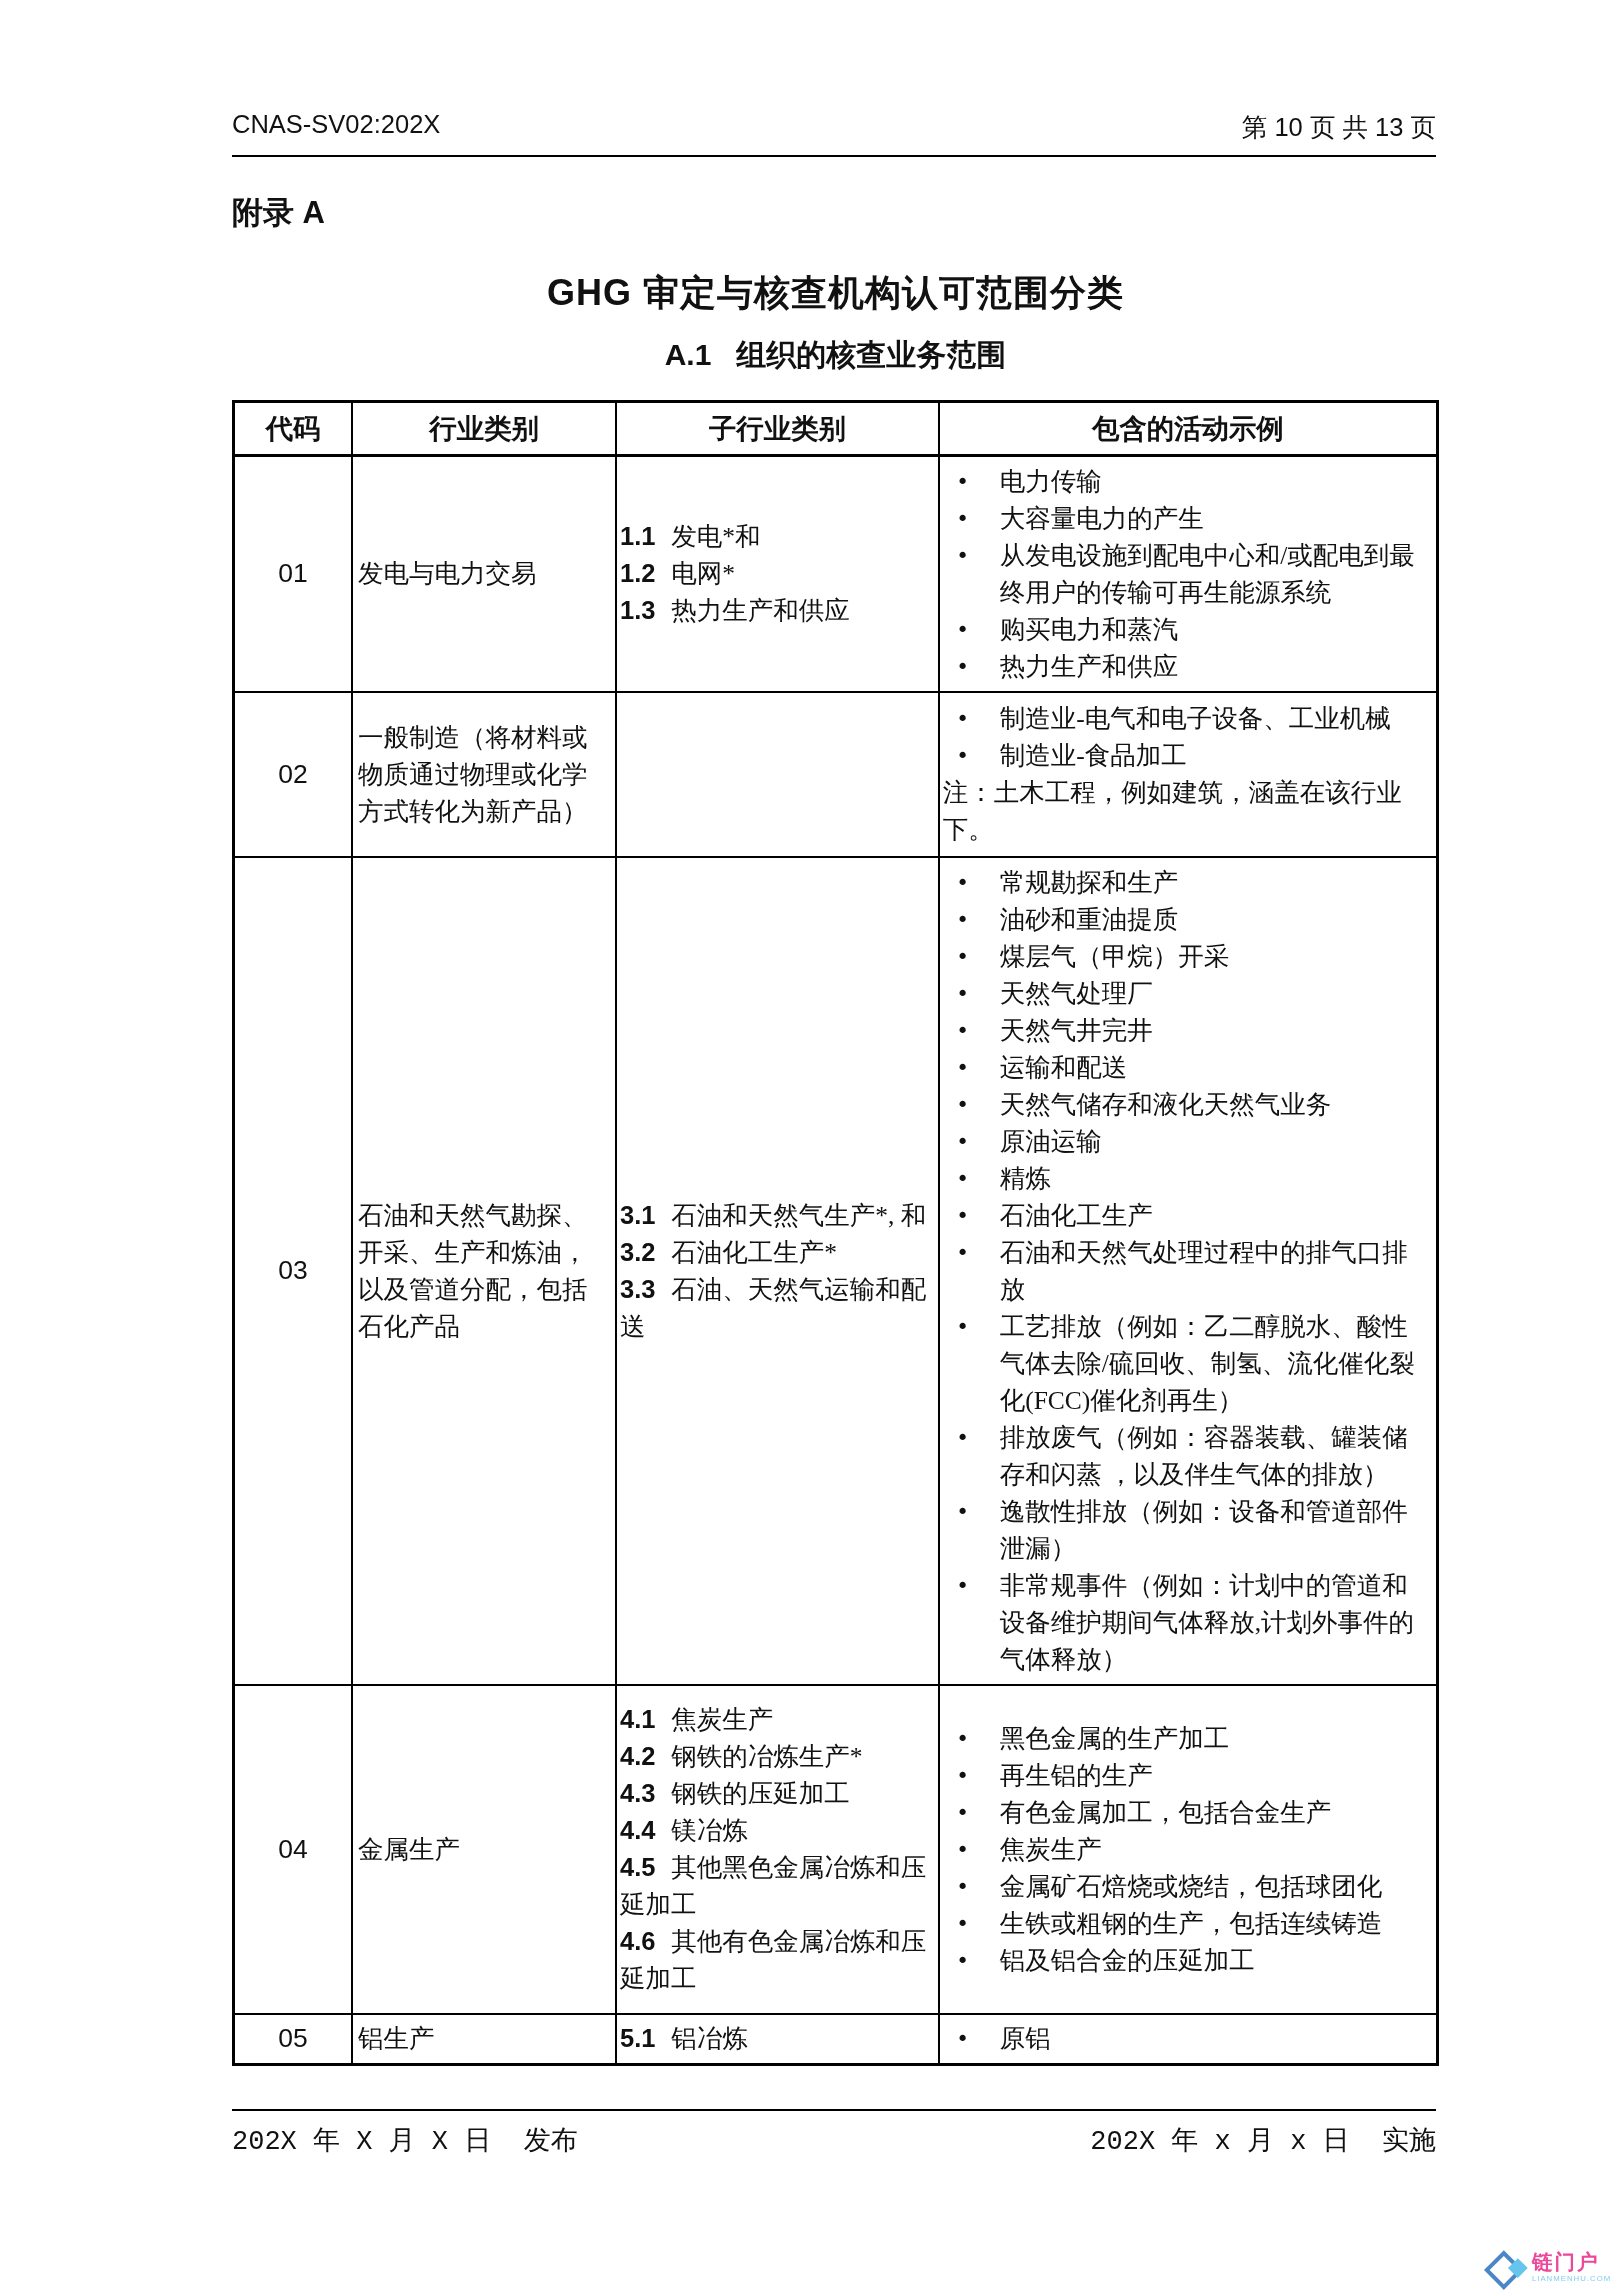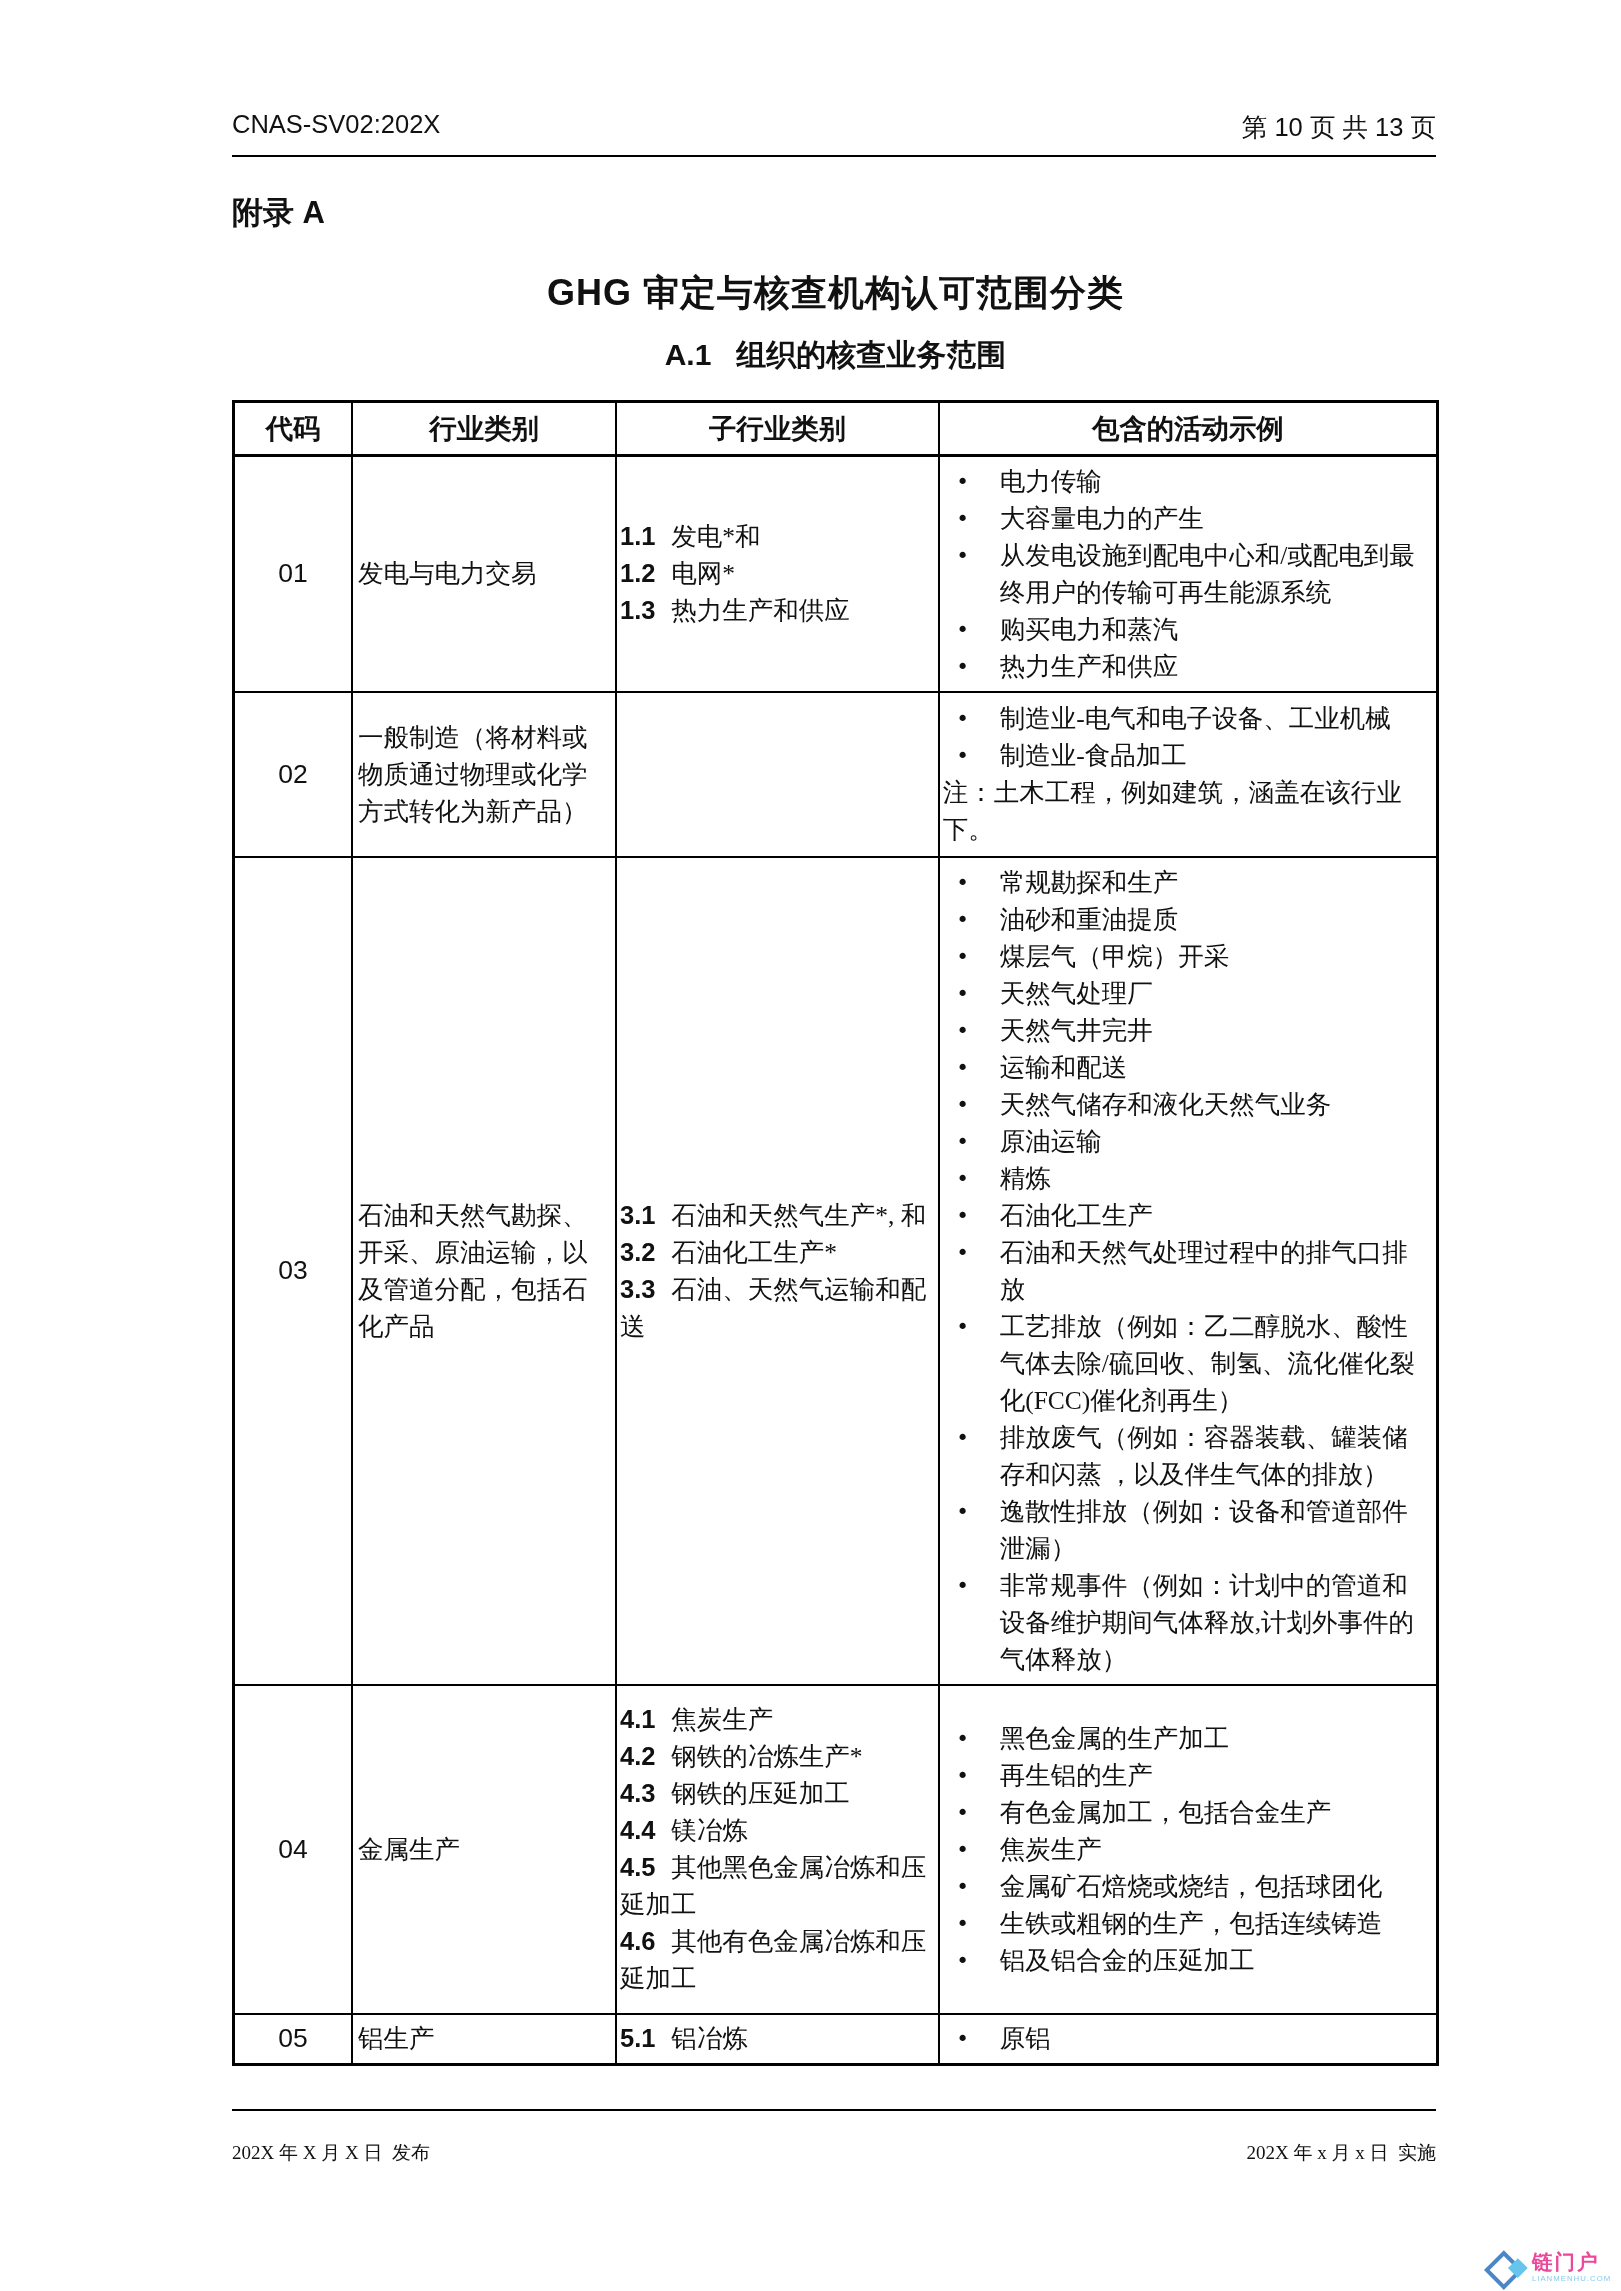--- a/index.html
+++ b/index.html
@@ -67,22 +67,22 @@
   .act-item .bullet{
     width:57px;flex:0 0 57px;box-sizing:border-box;padding-left:13.7px;
     font-size:21.6px;font-family:"DejaVu Sans",sans-serif;
   }
   .act-item .act-text{flex:1;white-space:pre-wrap;}
   .note{white-space:pre-wrap;}
 
   
   .page-footer{
     position:absolute;left:232px;top:2109px;width:1204px;
-    border-top:2.9px solid #000;padding-top:29px;font-size:19px;
-    font-family:Liberation Serif, serif;
+    border-top:2.9px solid #000;padding-top:11px;font-size:27px;
+    font-family:Liberation Mono, monospace;
   }
   .page-footer .fleft{float:left;white-space:pre-wrap;}
   .page-footer .fright{float:right;white-space:pre-wrap;}
   .page-footer::after{content:"";display:block;clear:both;}
 
   
   .watermark{
     position:absolute;right:9.8px;bottom:5.9px;display:flex;align-items:center;
     font-family:"Liberation Sans","DejaVu Sans",sans-serif;
   }
@@ -164,21 +164,21 @@
           </div>
           <div class="act-item">
             <span class="bullet">•</span>
             <span class="act-text">制造业-食品加工</span>
           </div>
           <div class="note">注：土木工程，例如建筑，涵盖在该行业下。</div>
         </td>
       </tr>
       <tr class="row-03">
         <td class="col-code">03</td>
-        <td class="col-industry">石油和天然气勘探、开采、原油运输，以及管道分配，包括石化产品</td>
+        <td class="col-industry">石油和天然气勘探、开采、生产和炼油，以及管道分配，包括石化产品</td>
         <td class="col-sub">
           <div class="sub-item"><span class="num">3.1</span>石油和天然气生产*, 和</div>
           <div class="sub-item"><span class="num">3.2</span>石油化工生产*</div>
           <div class="sub-item"><span class="num">3.3</span>石油、天然气运输和配送</div>
         </td>
         <td class="col-act">
           <div class="act-item">
             <span class="bullet">•</span>
             <span class="act-text">常规勘探和生产</span>
           </div>

